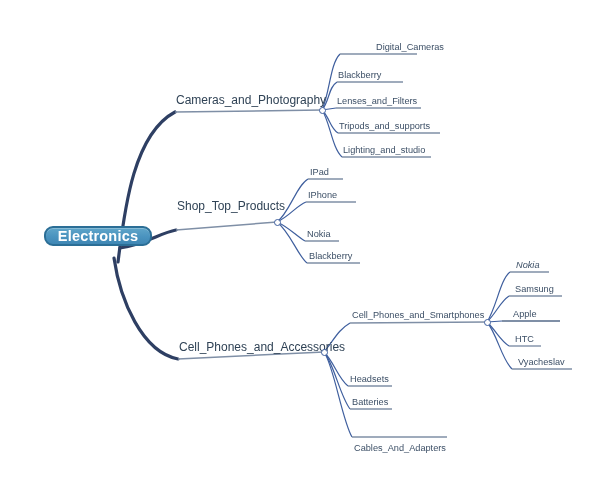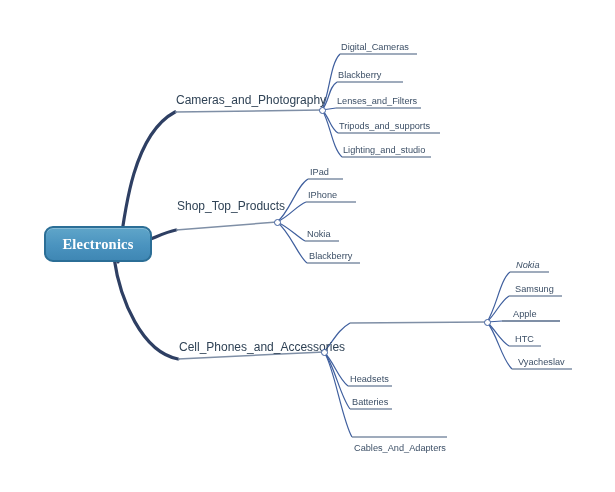--- a/index.html
+++ b/index.html
@@ -124,41 +124,42 @@
     <path d="M487,322 C497,332 500,340 509,346" fill="none" stroke="#3f5f9e" stroke-width="1.2"></path>
     <path d="M487,322 C497,334 502,360 512,369" fill="none" stroke="#3f5f9e" stroke-width="1.2"></path>
 
     <path d="M510,272 L549,272" fill="none" stroke="#7f8fa6" stroke-width="1.4"></path>
     <path d="M509,296 L562,296" fill="none" stroke="#7f8fa6" stroke-width="1.4"></path>
     <path d="M502,321 L560,321" fill="none" stroke="#7f8fa6" stroke-width="1.8"></path>
     <path d="M509,346 L541,346" fill="none" stroke="#7f8fa6" stroke-width="1.4"></path>
     <path d="M512,369 L572,369" fill="none" stroke="#7f8fa6" stroke-width="1.4"></path>
   </svg>
 
-  <div class="root-node" style="left:44px; top:226px; width:108px; height:36px;font-family:Liberation Serif, serif;">
+  <div class="root-node" style="left:44px; top:226px; width:108px; height:20px;">
     <span class="root-label">Electronics</span>
   </div>
 
   <div class="topic lvl1" style="left:176px; top:94px;">Cameras_and_Photography</div>
 
   <div class="topic lvl1" style="left:177px; top:200px;">Shop_Top_Products</div>
 
   <div class="topic lvl1" style="left:179px; top:341px;">Cell_Phones_and_Accessories</div>
 
-  <div class="topic lvl2" style="left:322px; top:43px;padding-left:19px;">Digital_Cameras</div>
+  <div class="topic lvl2" style="left:357px; top:43px;padding-left:19px;">Digital_Cameras</div>
   <div class="topic lvl2" style="left:338px; top:71px;">Blackberry</div>
   <div class="topic lvl2" style="left:337px; top:97px;">Lenses_and_Filters</div>
   <div class="topic lvl2" style="left:339px; top:122px;">Tripods_and_supports</div>
   <div class="topic lvl2" style="left:343px; top:146px;">Lighting_and_studio</div>
 
   <div class="topic lvl2" style="left:310px; top:168px;">IPad</div>
   <div class="topic lvl2" style="left:308px; top:191px;">IPhone</div>
   <div class="topic lvl2" style="left:307px; top:230px;">Nokia</div>
   <div class="topic lvl2" style="left:309px; top:252px;">Blackberry</div>
 
+  <div class="topic lvl2" style="left:352px; top:311px;">Cell_Phones_and_Smartphones</div>
   <div class="topic lvl2" style="left:350px; top:375px;">Headsets</div>
   <div class="topic lvl2" style="left:352px; top:398px;">Batteries</div>
   <div class="topic lvl2" style="left:354px; top:444px;">Cables_And_Adapters</div>
 
   <div class="topic lvl3" style="left:516px; top:261px;font-style:italic;">Nokia</div>
   <div class="topic lvl3" style="left:515px; top:285px;">Samsung</div>
   <div class="topic lvl3" style="left:513px; top:310px;">Apple</div>
   <div class="topic lvl3" style="left:515px; top:335px;">HTC</div>
   <div class="topic lvl3" style="left:518px; top:358px;">Vyacheslav</div>
 

